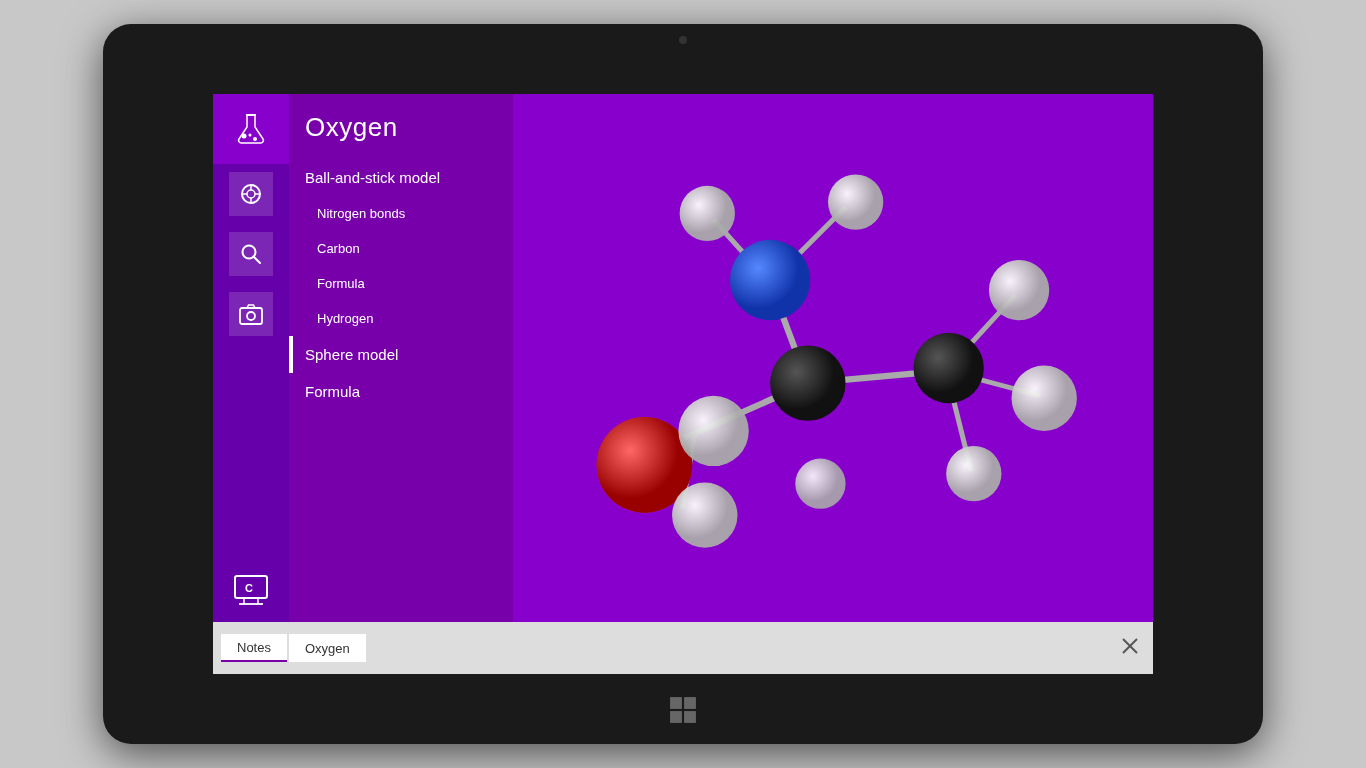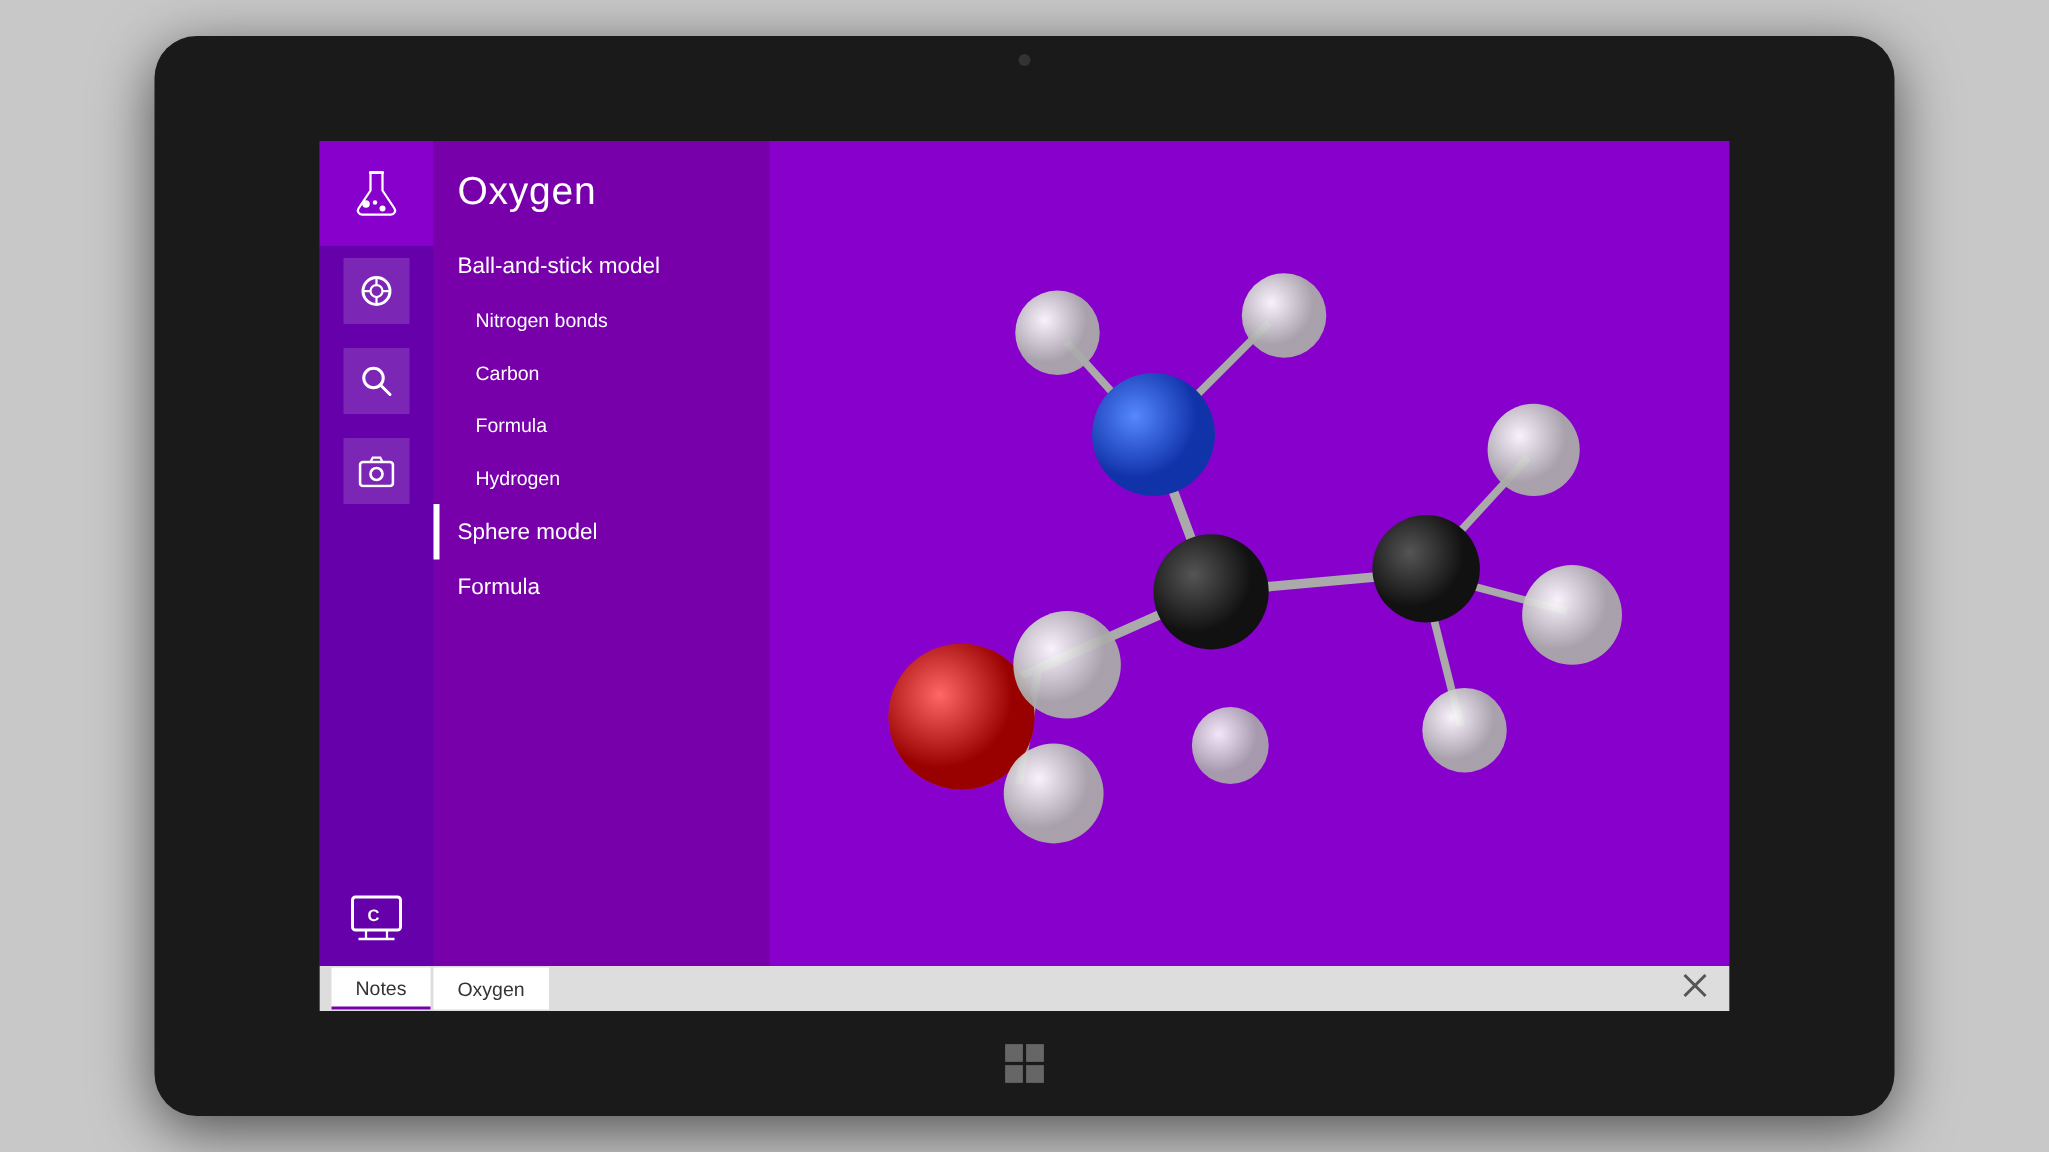--- a/index.html
+++ b/index.html
@@ -155,21 +155,21 @@
     
     .main-content {
       flex: 1;
       background: #8800cc;
       position: relative;
       overflow: hidden;
     }
 
     
     .bottom-bar {
-      height: 30px;
+      height: 52px;
       background: #dddddd;
       display: flex;
       align-items: center;
       padding: 0 8px;
       flex-shrink: 0;
     }
 
     .bottom-tab {
       height: 28px;
       padding: 0 16px;

